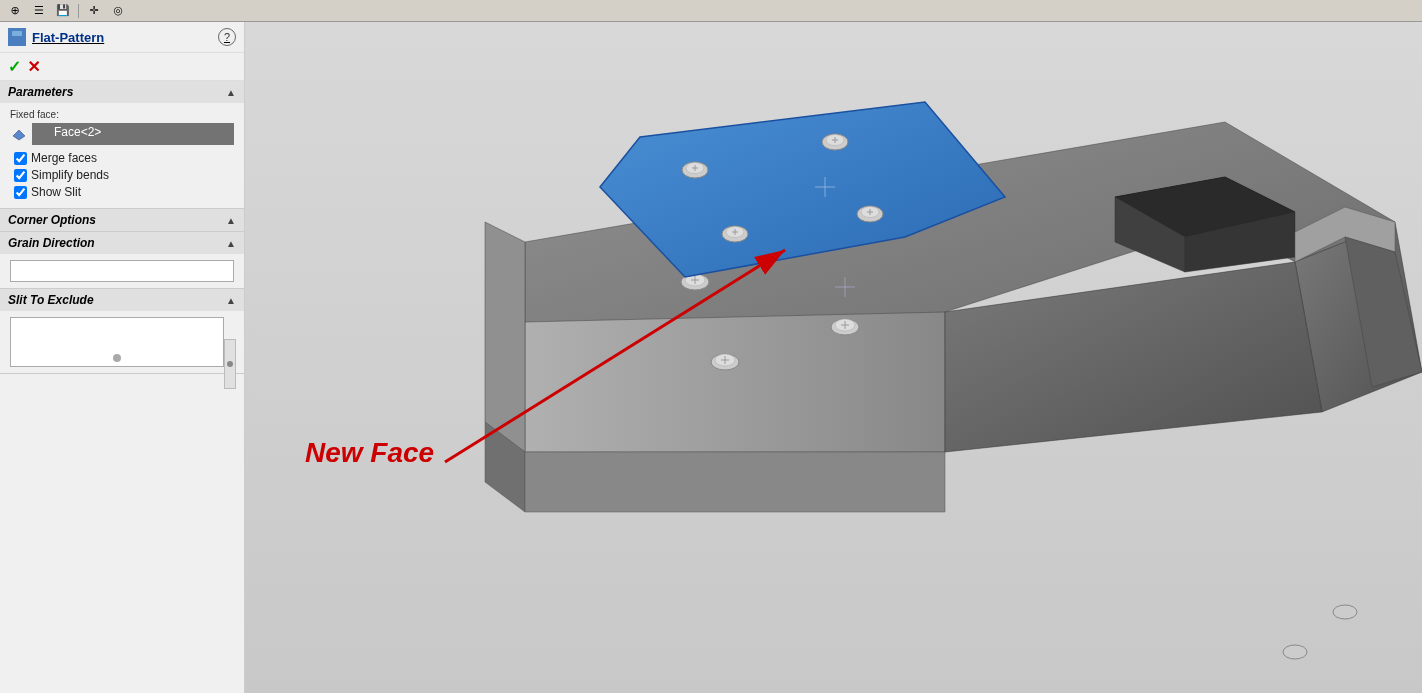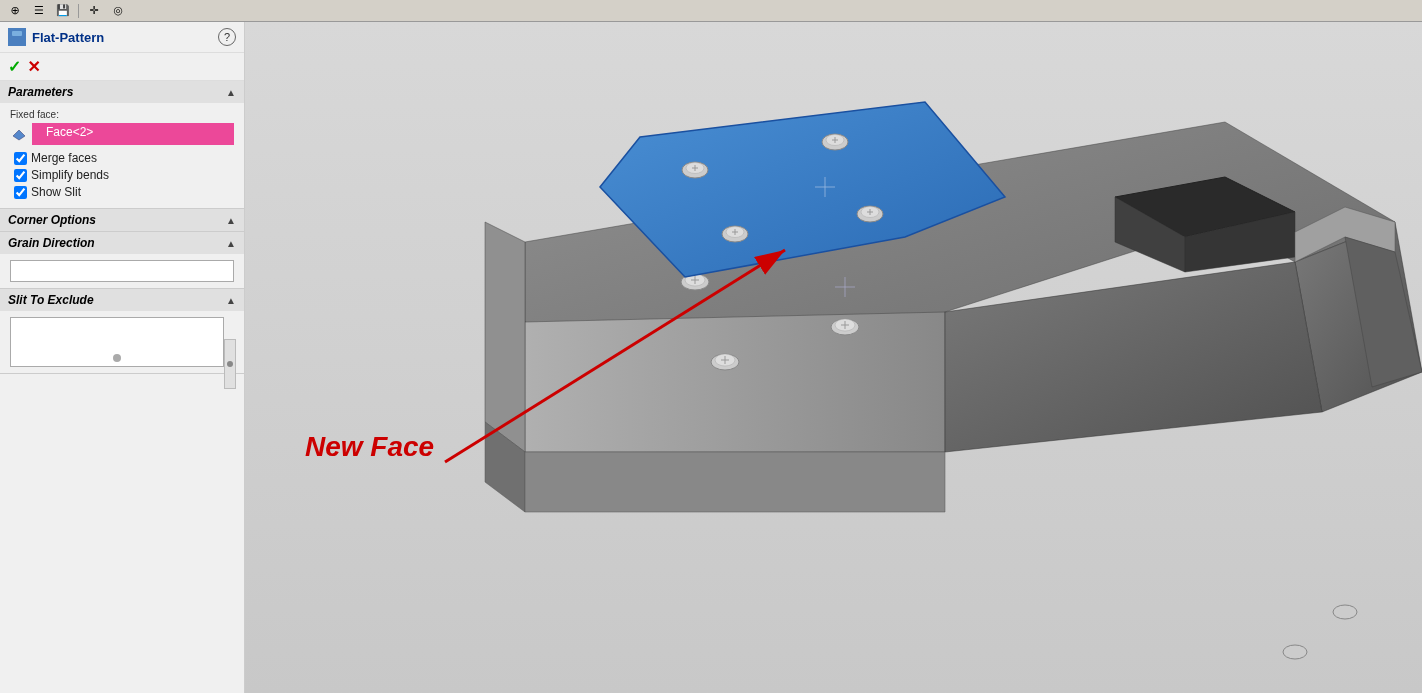--- a/index.html
+++ b/index.html
@@ -53,20 +53,21 @@
     }
 
     
     .panel-header {
       display: flex;
       align-items: center;
       justify-content: space-between;
       padding: 6px 8px;
       background: #f0f0f0;
       border-bottom: 1px solid #ddd;
+      text-decoration: underline;
     }
     .panel-title-row {
       display: flex;
       align-items: center;
       gap: 6px;
     }
     .panel-icon {
       width: 18px;
       height: 18px;
       background: #4a7fbf;
@@ -153,24 +154,24 @@
       margin-bottom: 6px;
     }
     .face-icon {
       width: 18px;
       height: 18px;
       display: flex;
       align-items: center;
       justify-content: center;
     }
     .face-input {
-      background: #ec4899;
+      background: #737373;
       color: white;
       border: none;
-      padding: 2px 14px;
+      padding: 2px 22px;
       font-size: 12px;
       flex: 1;
       height: 22px;
     }
 
     
     .checkbox-row {
       display: flex;
       align-items: center;
       gap: 4px;
@@ -220,21 +221,21 @@
     
     .scene-container {
       width: 100%;
       height: 100%;
       position: relative;
     }
 
     
     .new-face-label {
       position: absolute;
-      bottom: 230px;
+      bottom: 224px;
       left: 60px;
       font-size: 28px;
       font-weight: bold;
       color: #cc0000;
       font-style: italic;
     }
 
     
     .toolbar-sep {
       width: 1px;

